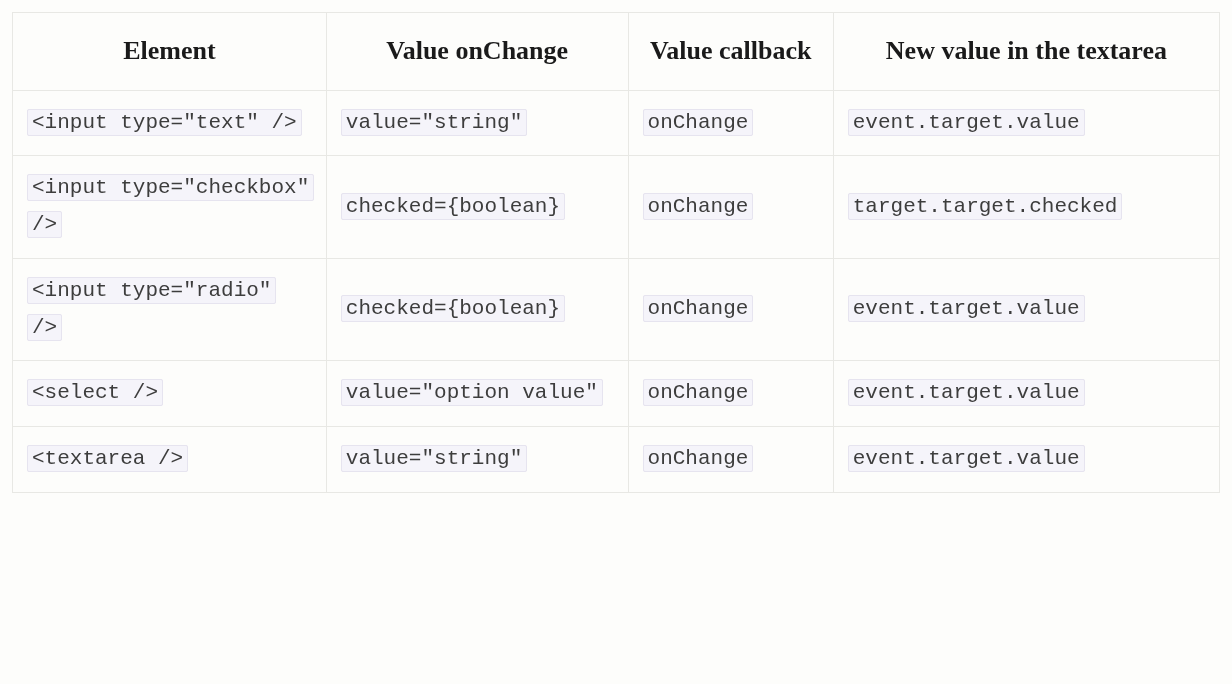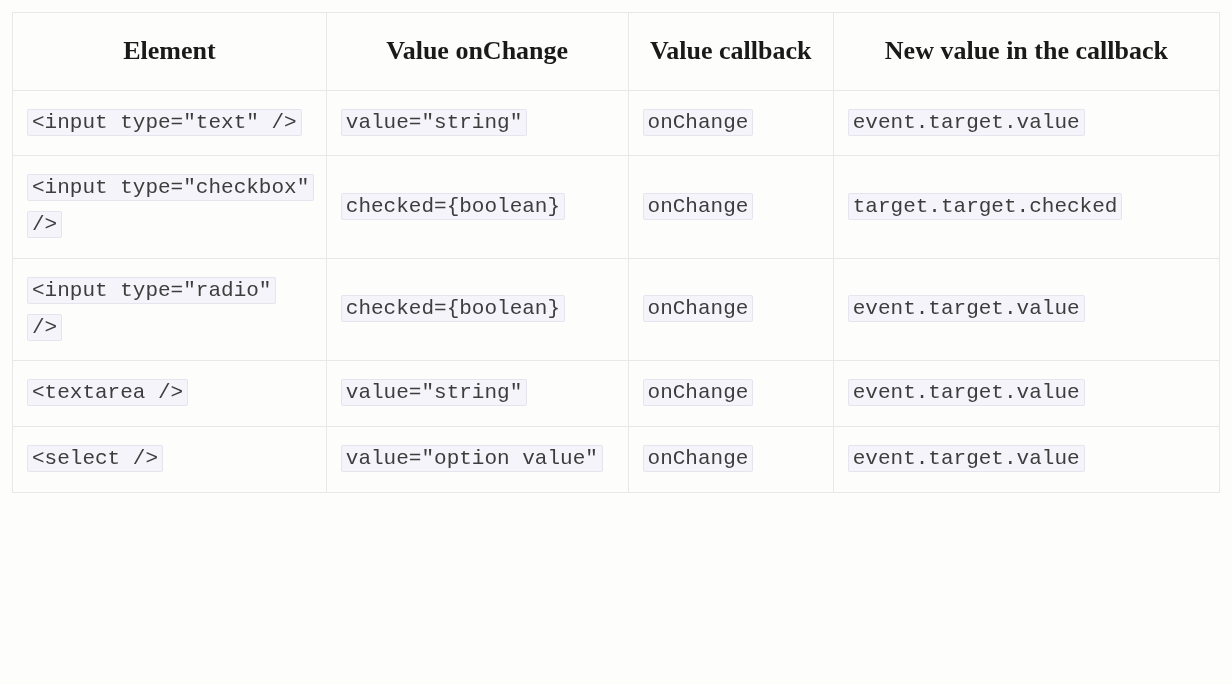--- a/index.html
+++ b/index.html
@@ -58,21 +58,21 @@
     <col class="col-element">
     <col class="col-value">
     <col class="col-change">
     <col class="col-newval">
   </colgroup>
   <thead>
     <tr>
       <th>Element</th>
       <th>Value onChange</th>
       <th>Value callback</th>
-      <th>New value in the callback</th>
+      <th>New value in the textarea</th>
     </tr>
   </thead>
   <tbody>
     <tr>
       <td><code>&lt;input type="text" /&gt;</code></td>
       <td><code>value="string"</code></td>
       <td><code>onChange</code></td>
       <td><code>event.target.value</code></td>
     </tr>
     <tr>
@@ -81,25 +81,25 @@
       <td><code>onChange</code></td>
       <td><code>target.target.checked</code></td>
     </tr>
     <tr>
       <td><code>&lt;input type="radio" /&gt;</code></td>
       <td><code>checked={boolean}</code></td>
       <td><code>onChange</code></td>
       <td><code>event.target.value</code></td>
     </tr>
     <tr>
-      <td><code>&lt;textarea /&gt;</code></td>
-      <td><code>value="string"</code></td>
+      <td><code>&lt;select /&gt;</code></td>
+      <td><code>value="option value"</code></td>
       <td><code>onChange</code></td>
       <td><code>event.target.value</code></td>
     </tr>
     <tr>
-      <td><code>&lt;select /&gt;</code></td>
-      <td><code>value="option value"</code></td>
+      <td><code>&lt;textarea /&gt;</code></td>
+      <td><code>value="string"</code></td>
       <td><code>onChange</code></td>
       <td><code>event.target.value</code></td>
     </tr>
   </tbody>
 </table>
 
 </body></html>

